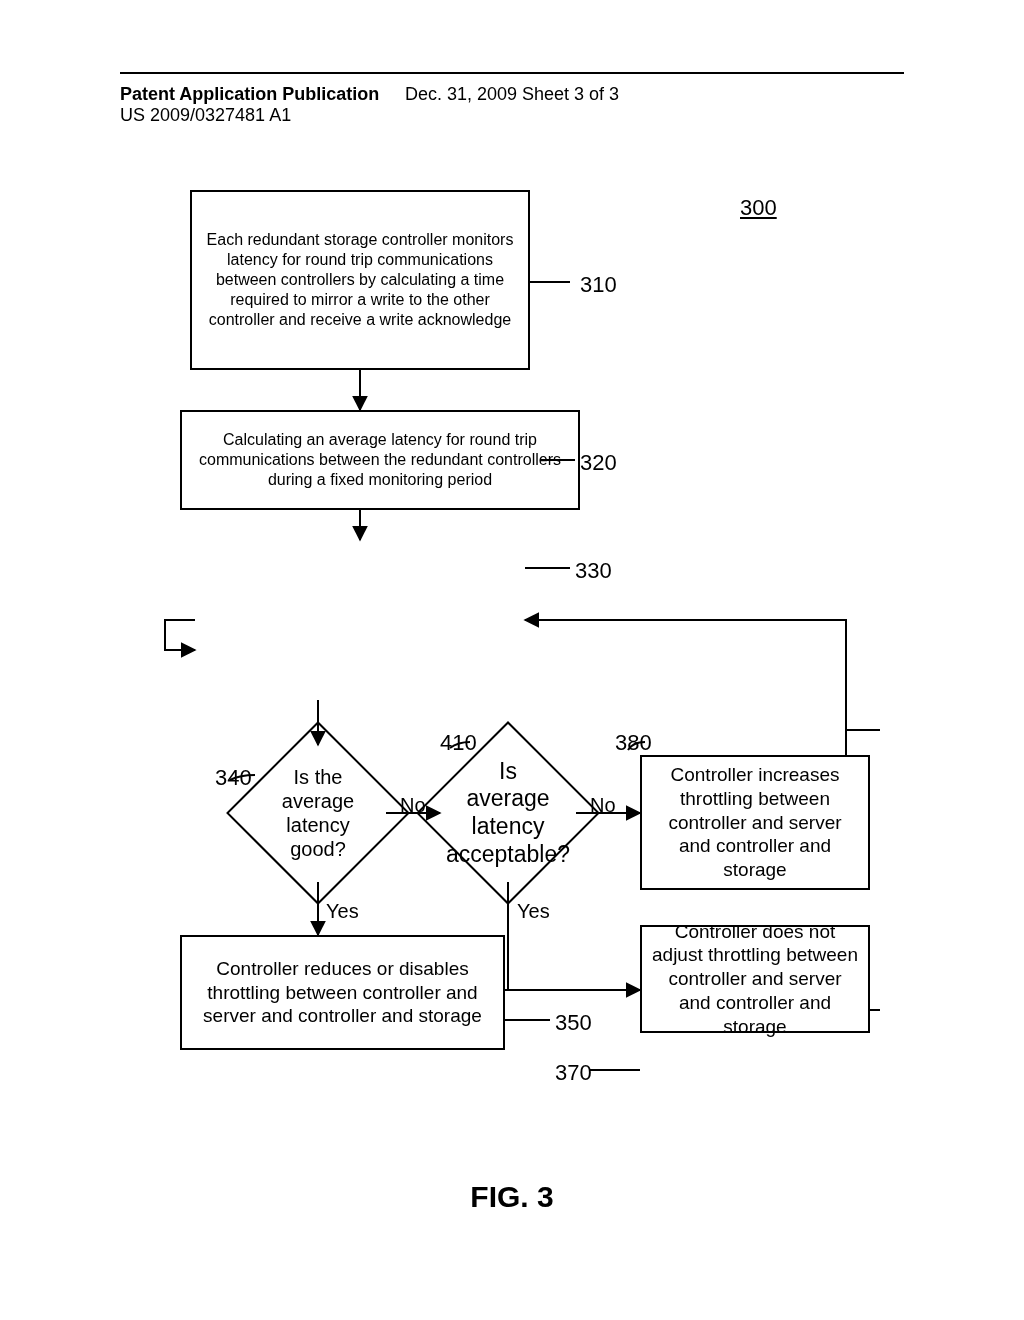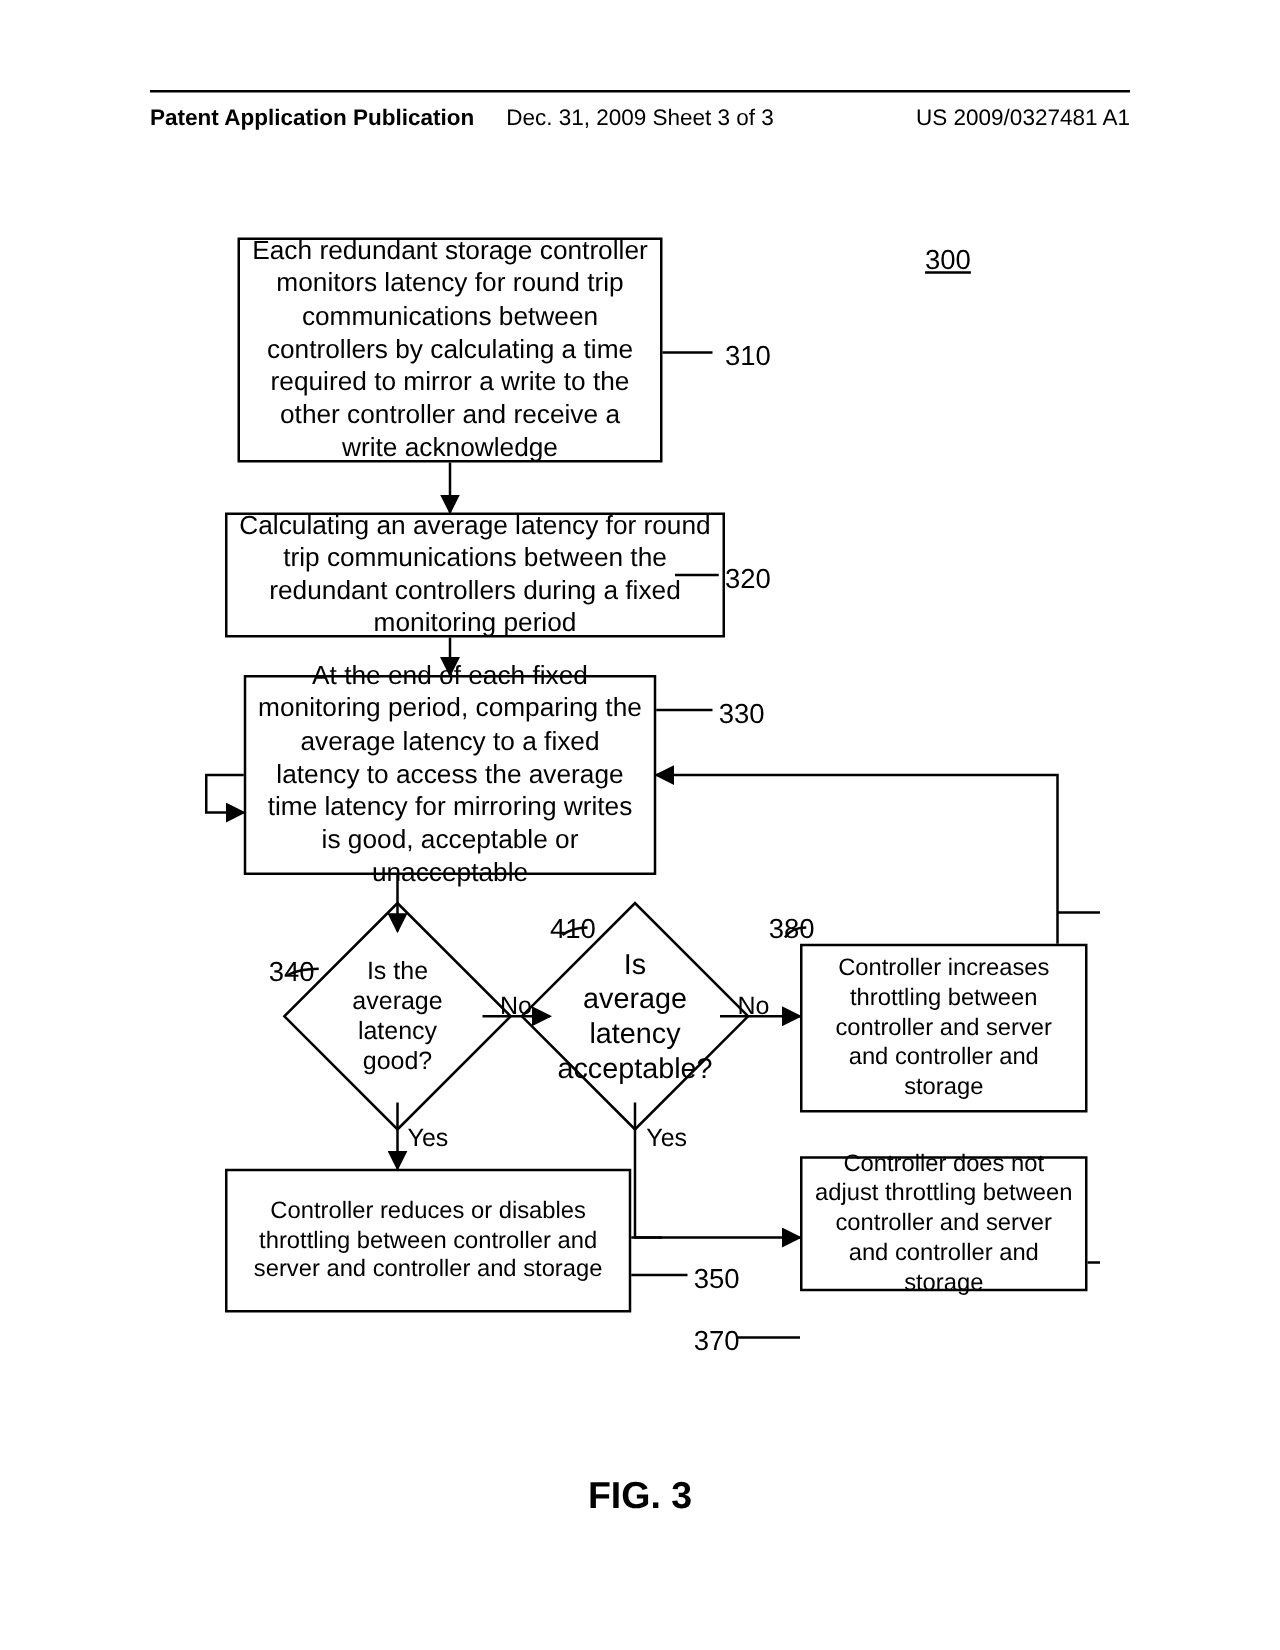--- a/index.html
+++ b/index.html
@@ -16,20 +16,21 @@
     position: absolute;
     left: 120px; right: 120px; top: 72px;
     border-top: 2px solid #000;
   }
   .header-row {
     position: absolute;
     left: 120px; right: 120px; top: 84px;
     display: flex;
     justify-content: space-between;
     font-size: 18px;
+    flex-direction: column;
   }
   .header-row .left { font-weight: bold; }
   .header-row .center { position:absolute; left:0; right:0; text-align:center; }
   .header-row .right { }
 
   .figure-area {
     position: absolute;
     left: 160px;
     top: 190px;
     width: 720px;
@@ -38,21 +39,21 @@
   .box {
     position: absolute;
     border: 2px solid #000;
     background: #fff;
     text-align: center;
     display: flex;
     align-items: center;
     justify-content: center;
     padding: 8px;
     box-sizing: border-box;
-    font-size: 21px;
+    font-size: 16px;
     line-height: 1.25;
   }
   .diamond-wrap {
     position: absolute;
   }
   .diamond {
     position: absolute;
     left:0; top:0;
     width: 100%; height:100%;
     border: 2px solid #000;
@@ -112,21 +113,20 @@
   <span class="center">Dec. 31, 2009   Sheet 3 of 3</span>
   <span class="right">US 2009/0327481 A1</span>
 </div>
 
 <div class="figure-area">
 
   <div class="box" style="left:30px; top:0px; width:340px; height:180px;">Each redundant storage controller monitors latency for round trip communications between controllers by calculating a time required to mirror a write to the other controller and receive a write acknowledge</div>
 
   <div class="box" style="left:20px; top:220px; width:400px; height:100px;">Calculating an average latency for round trip communications between the redundant controllers during a fixed monitoring period</div>
 
-  <div class="box" style="left:35px; top:350px; width:330px; height:160px;">At the end of each fixed monitoring period, comparing the average latency to a fixed latency to access the average time latency for mirroring writes is good, acceptable or unacceptable</div>
 
   <div class="box" style="left:20px; top:745px; width:325px; height:115px; font-size:19px;">Controller reduces or disables throttling between controller and server and controller and storage</div>
 
   <div class="box" style="left:480px; top:735px; width:230px; height:108px; font-size:19px;">Controller does not adjust throttling between controller and server and controller and storage</div>
 
   <div class="box" style="left:480px; top:565px; width:230px; height:135px; font-size:19px;">Controller increases throttling between controller and server and controller and storage</div>
 
   <div class="diamond-wrap" style="left:93px; top:558px; width:130px; height:130px;">
     <div class="diamond"></div>
     <div class="diamond-text" style="white-space:pre-line;">Is the

